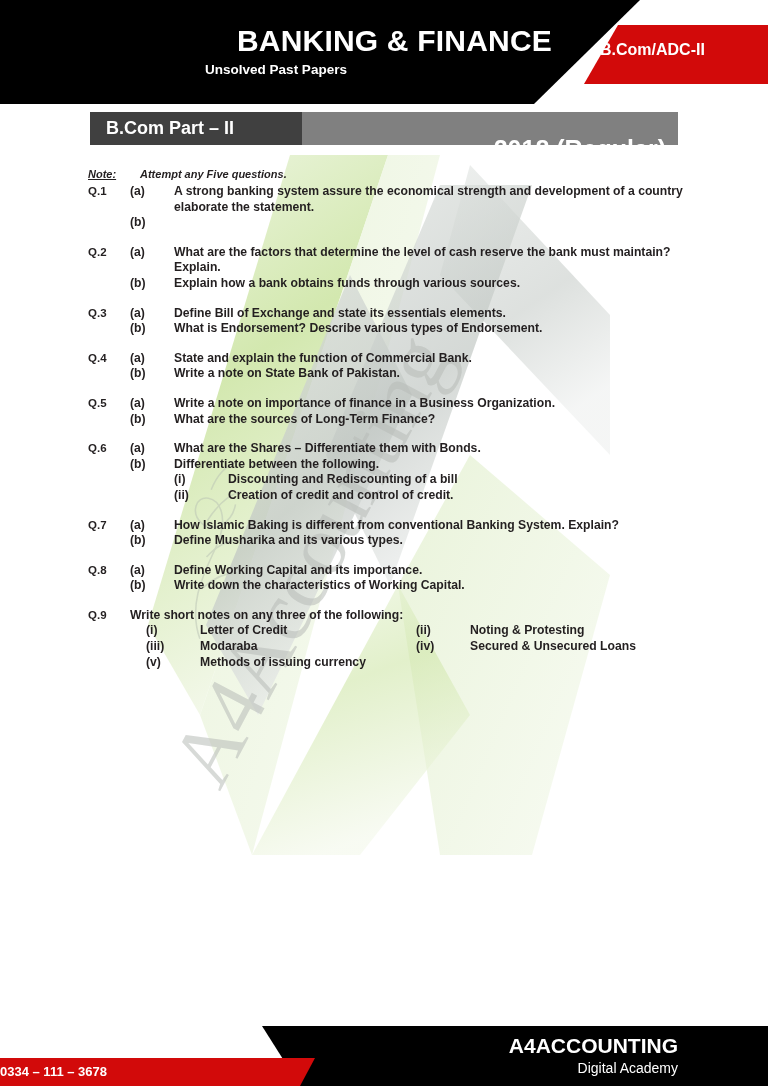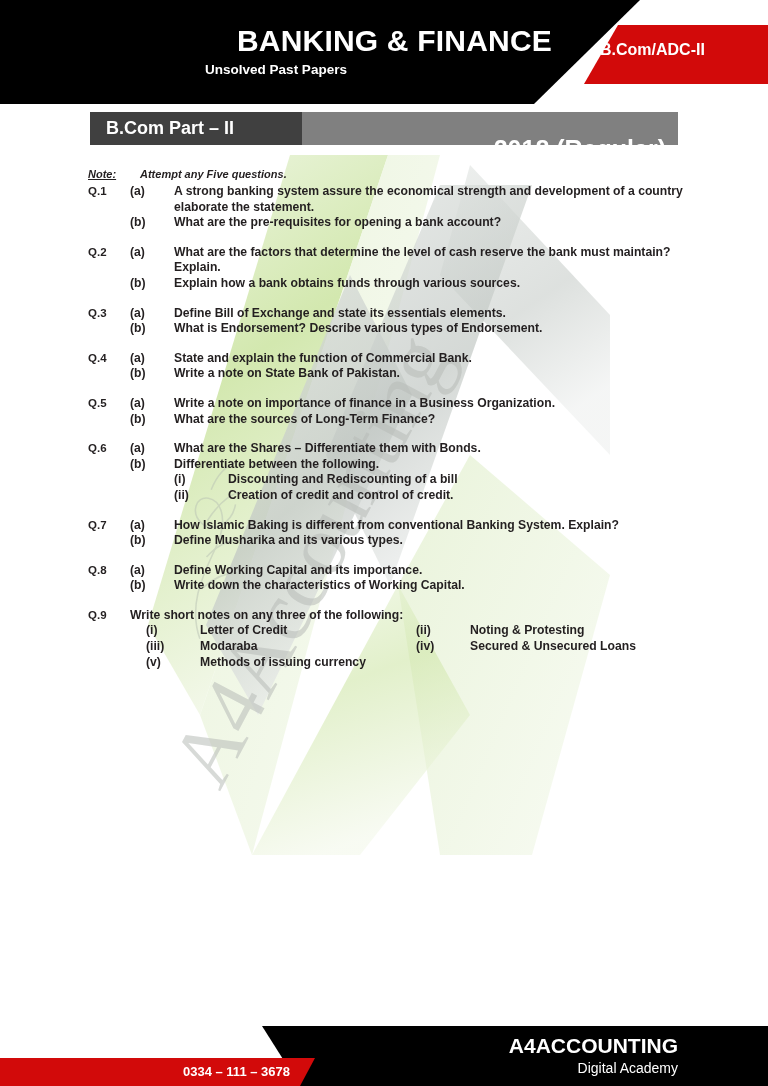--- a/index.html
+++ b/index.html
@@ -131,21 +131,21 @@
     background:#000000;
     clip-path: polygon(262px 0, 768px 0, 768px 60px, 300px 60px);
   }
   .ft-red{
     position:absolute; left:0; top:44px; width:330px; height:28px;
     background:#d20a0a;
     clip-path: polygon(0 0, 315px 0, 300px 28px, 0 28px);
   }
   .ft-phone{
     position:absolute; left:0; top:48px; width:290px;
-    text-align:right; color:#ffffff; font-size:13px; font-weight:bold;
+    text-align:left; color:#ffffff; font-size:13px; font-weight:bold;
     line-height:20px;
   }
   .ft-brand{
     position:absolute; right:90px; top:19px;
     color:#ffffff; font-size:21px; font-weight:bold; line-height:25px;
     text-align:right;
   }
   .ft-tag{
     position:absolute; right:90px; top:45px;
     color:#ffffff; font-size:14px; font-weight:normal; line-height:18px;
@@ -223,21 +223,20 @@
   <div class="qlist">
       <div class="q">
         <div class="qrow">
           <span class="qno">Q.1</span>
           <span class="plabel">(a)</span>
           <span class="ptext">A strong banking system assure the economical strength and development of a country elaborate the statement.</span>
         </div>
         <div class="qrow">
           <span class="qno-blank"></span>
           <span class="plabel">(b)</span>
-          <span class="ptext">What are the pre-requisites for opening a bank account?</span>
         </div>
       </div>
       <div class="q">
         <div class="qrow">
           <span class="qno">Q.2</span>
           <span class="plabel">(a)</span>
           <span class="ptext">What are the factors that determine the level of cash reserve the bank must maintain? Explain.</span>
         </div>
         <div class="qrow">
           <span class="qno-blank"></span>

